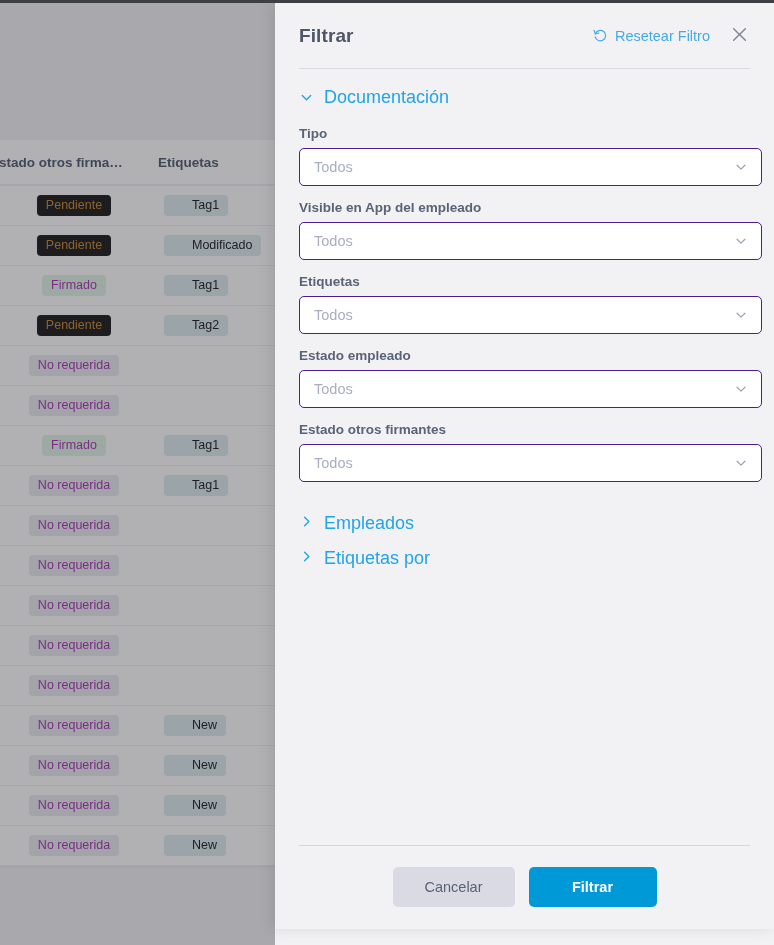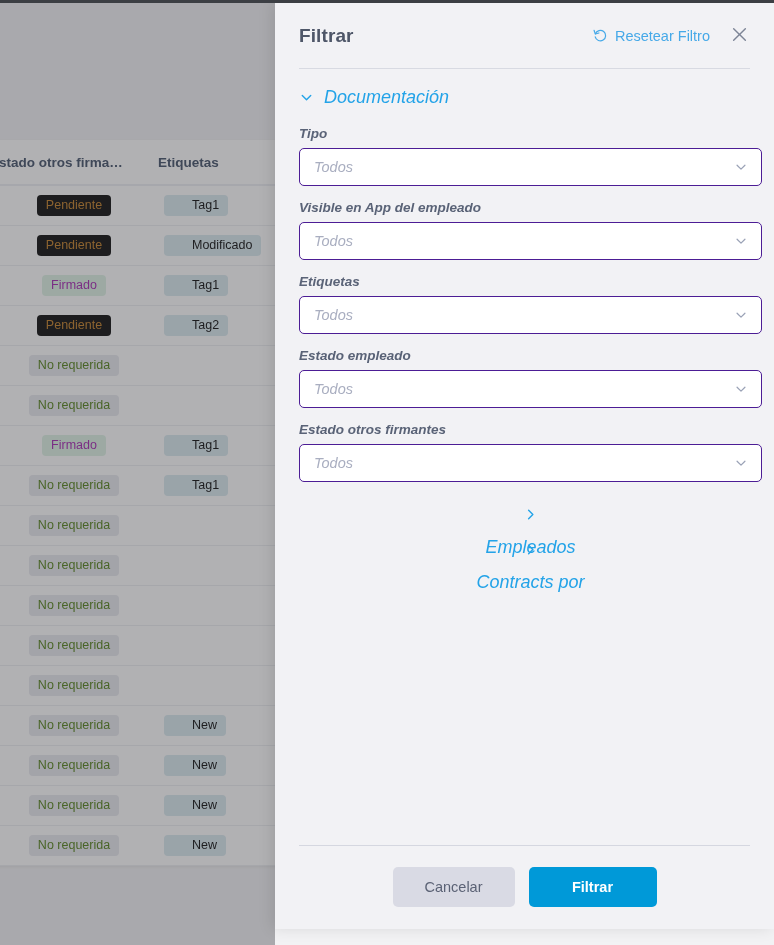--- a/index.html
+++ b/index.html
@@ -54,21 +54,21 @@
   .badge {
     display: inline-block;
     padding: 3px 9px 4px;
     border-radius: 4px;
     font-size: 12.5px;
     line-height: 1.15;
     white-space: nowrap;
   }
   .badge.pendiente  { background: #000000; color: #c0791c; }
   .badge.firmado    { background: #ddf1e4; color: #a21caf; }
-  .badge.norequerida{ background: #e7e8ee; color: #4d7c0f; }
+  .badge.norequerida{ background: #e7e8ee; color: #a21caf; }
   .badge.tag        { background: #d7e8ee; color: #000000; padding-left: 28px; }
 
   
   .scrim {
     position: absolute; left: 0; top: 3px; width: 275px; height: 942px;
     background: rgba(70,70,74,0.42);
     z-index: 20;
   }
 
   
@@ -108,21 +108,20 @@
     background: none; border: none;
   }
   .header-rule {
     position: absolute; left: 24px; right: 24px; bottom: 0;
     height: 1px; background: #d8dae2;
   }
 
   .drawer-body {
     flex: 1 1 auto; overflow: hidden;
     padding: 18px 12px 0 24px;
-    font-style: italic;
   }
 
   .section-head {
     display: flex; align-items: center; gap: 10px;
     color: #23a3e8; font-size: 18px;
     cursor: pointer; margin-bottom: 18px;
   }
   .section-head .chev { display: flex; align-items: center; }
 
   .field { margin-bottom: 14px; }
@@ -145,21 +144,20 @@
     position: absolute; right: 13px; top: 50%;
     transform: translateY(-50%);
     display: flex; align-items: center;
   }
 
   .collapsed-section {
     display: flex; align-items: center; gap: 10px;
     color: #23a3e8; font-size: 18px;
     cursor: pointer;
     height: 35px;
-    flex-direction: column;
   }
   .collapsed-list { margin-top: 24px; }
 
   .drawer-footer {
     flex: 0 0 auto;
     position: relative;
     padding: 22px 24px 22px;
   }
   .footer-rule {
     position: absolute; left: 24px; right: 24px; top: 0;
@@ -424,21 +422,21 @@
           <div class="collapsed-section">
             <span class="chev"><svg width="15" height="15" viewBox="0 0 16 16" fill="none" stroke="#23a3e8" stroke-width="1.5" stroke-linecap="round" stroke-linejoin="round">
                 <polyline points="6,3.5 10.5,8 6,12.5"></polyline>
               </svg></span>
             <span>Empleados</span>
           </div>
           <div class="collapsed-section">
             <span class="chev"><svg width="15" height="15" viewBox="0 0 16 16" fill="none" stroke="#23a3e8" stroke-width="1.5" stroke-linecap="round" stroke-linejoin="round">
                 <polyline points="6,3.5 10.5,8 6,12.5"></polyline>
               </svg></span>
-            <span>Contracts por</span>
+            <span>Etiquetas por</span>
           </div>
         </div>
 
     </div>
 
     <div class="drawer-footer">
       <div class="footer-rule"></div>
       <div class="footer-btns">
         <button class="btn btn-cancel">Cancelar</button>
         <button class="btn btn-filter">Filtrar</button>

